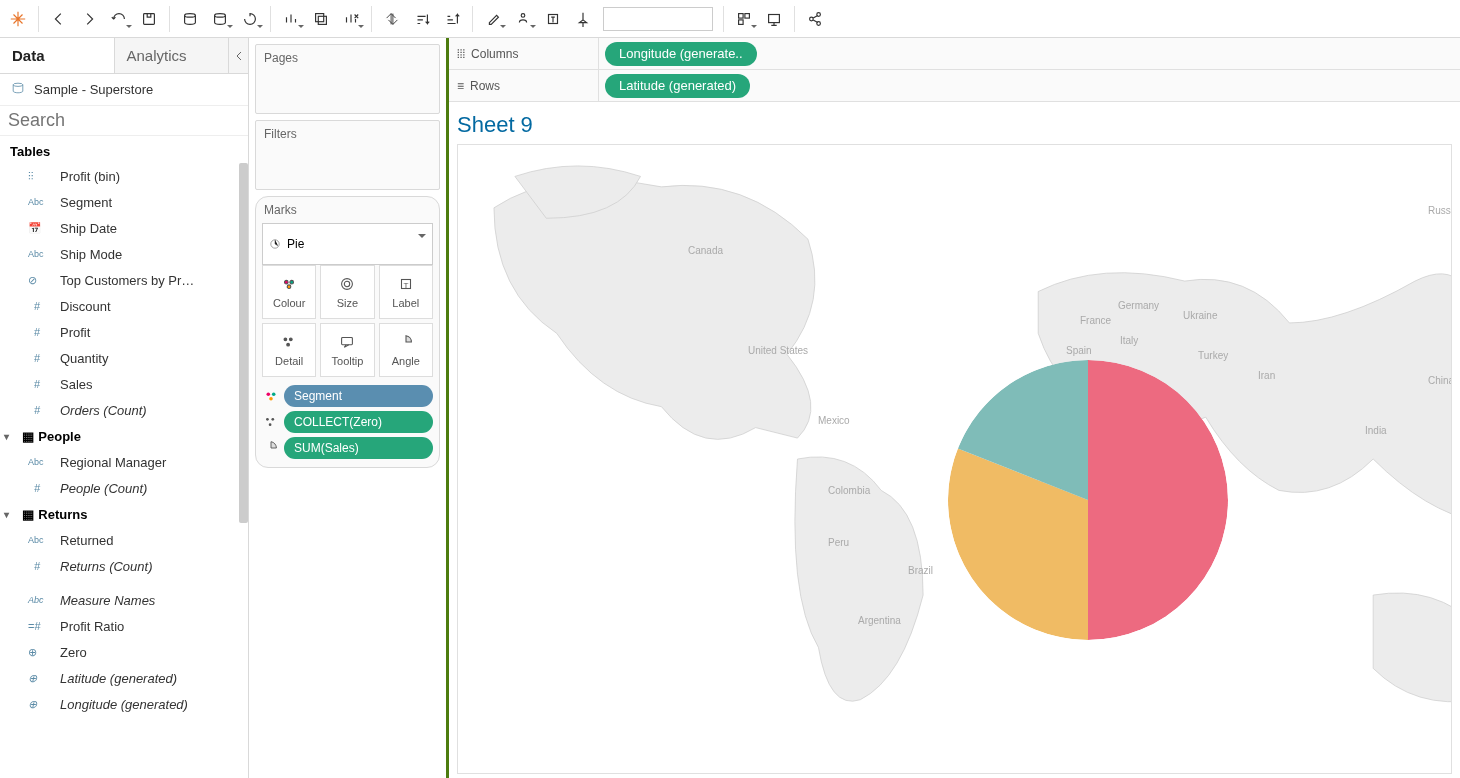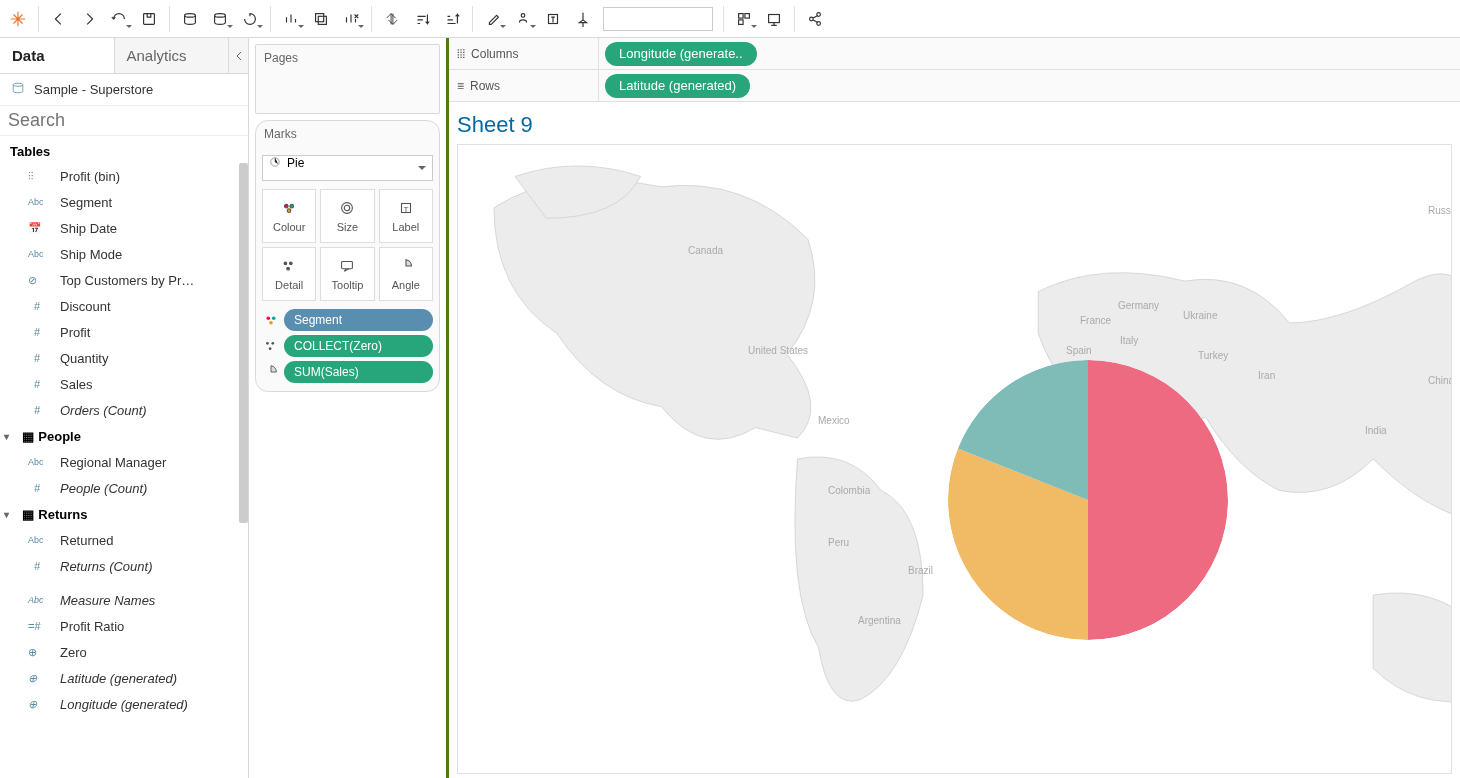--- a/index.html
+++ b/index.html
@@ -35,21 +35,21 @@
 .group-row { display: flex; align-items: center; height: 26px; padding-left: 4px; gap: 4px; font-weight: 700; font-size: 13px; }
 .chev { width: 14px; font-size: 10px; color:#666; }
 
 .mid-panel { display: flex; flex-direction: column; gap: 6px; padding:6px; background:#fff; border-right:3px solid #4d7c0f; }
 .shelf { border: 1px solid #d9d9d9; border-radius: 2px; background:#fafafa; }
 .shelf-title { font-size: 12px; color: #666; padding: 6px 8px; }
 .shelf-pages { height: 70px; }
 .shelf-filters { height: 70px; }
 
 .marks-shelf { border:1px solid #d9d9d9; border-radius:13px; padding-bottom:6px; background:#fafafa; }
-.mark-type { display:flex; align-items:flex-start; height:26px; border:1px solid #ccc; margin:8px 6px; padding:0 6px; gap:6px; background:#fff; font-size:12px; position:relative; }
+.mark-type { display:flex; align-items:center; height:42px; border:1px solid #ccc; margin:0 6px; padding:0 6px; gap:6px; background:#fff; font-size:12px; position:relative; }
 .mark-type::after { content:''; position:absolute; right:6px; top:10px; border:4px solid transparent; border-top-color:#666; }
 .mark-grid { display:grid; grid-template-columns: repeat(3, 1fr); gap:4px; padding:0 6px; }
 .mark-btn { height: 54px; border:1px solid #ddd; background:#fff; display:flex; flex-direction:column; align-items:center; justify-content:center; gap:4px; cursor:pointer; font-size:11px; color:#555; }
 .mark-btn svg { width:18px; height:18px; stroke:#555; fill:none; stroke-width:1.2; }
 
 .pill-row { display:flex; align-items:center; gap:4px; padding:2px 6px; }
 .pill-icon { width:18px; display:flex; justify-content:center; color:#607a91; font-size:12px; }
 .pill { flex:1; height:22px; border-radius:11px; display:flex; align-items:center; padding:0 10px; color:#fff; font-size:12px; }
 .pill.blue { background:#5a8eb0; }
 .pill.green { background:#26a67a; }
@@ -368,20 +368,23 @@
             </span>
             <span>Longitude (generated)</span>
           </div>
         </div>
   </div>
 </div>
 
 <div class="mid-panel">
   <div class="shelf shelf-pages">
         <div class="shelf-title">Pages</div>
+      </div>
+  <div class="shelf shelf-filters">
+        <div class="shelf-title">Filters</div>
       </div>
   <div class="marks-shelf">
     <div class="shelf-title">Marks</div>
     <div class="mark-type">
       <svg width="12" height="12" viewBox="0 0 20 20">
             <circle cx="10" cy="10" r="7" fill="none" stroke="#666"></circle>
             <path d="M10 3v7l5 3" stroke="#666"></path>
           </svg>
       <span>Pie</span>
     </div>

